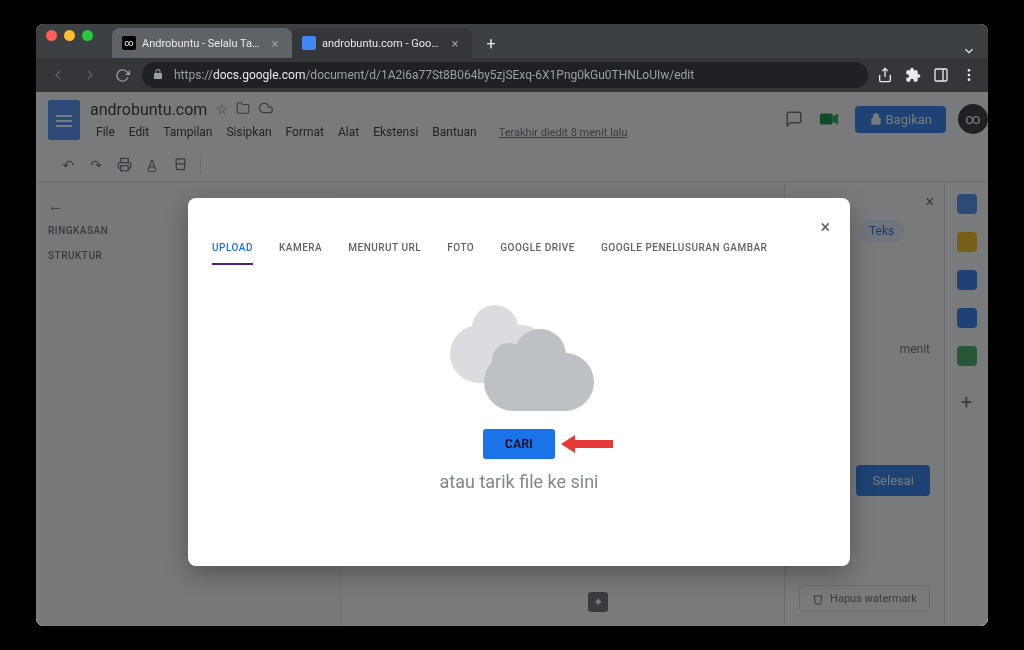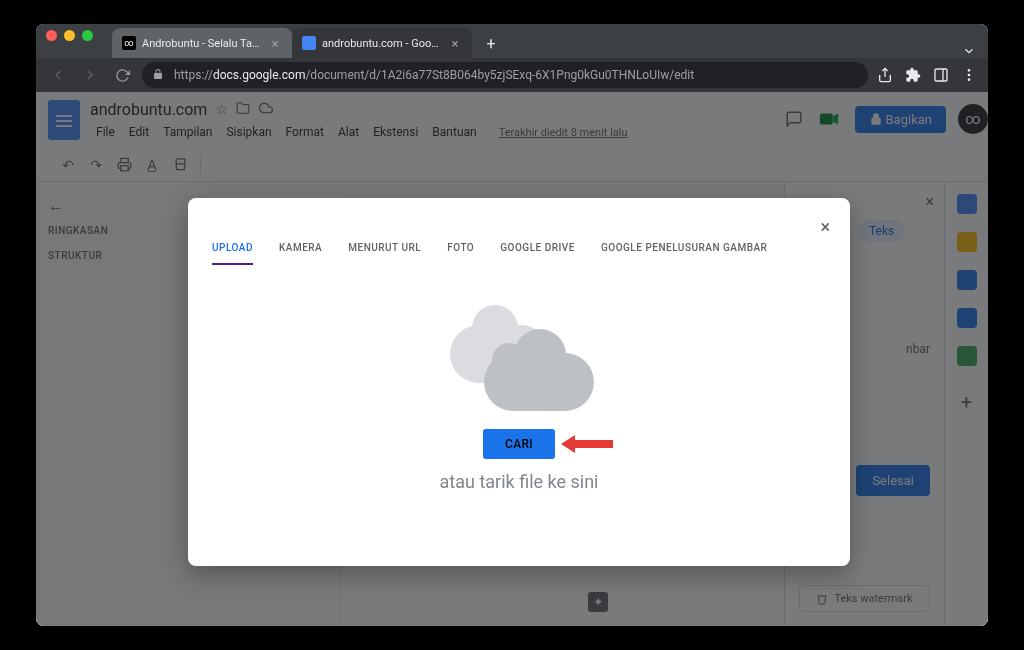--- a/index.html
+++ b/index.html
@@ -274,28 +274,28 @@
       <div class="outline-panel">
         <div class="outline-back">←</div>
         <div class="outline-section">RINGKASAN</div>
         <div class="outline-section">STRUKTUR</div>
       </div>
       <div class="doc-page"></div>
 
       <div class="wm-panel">
         <div class="wm-panel-close">×</div>
         <div class="wm-teks">Teks</div>
-        <div class="wm-gambar-text">nbar</div>
+        <div class="wm-gambar-text">menit</div>
         <div class="selesai-btn">Selesai</div>
         <div class="hapus-link">
           <svg width="12" height="12" viewBox="0 0 24 24" fill="none" stroke="currentColor" stroke-width="2">
               <polyline points="3 6 5 6 21 6"></polyline>
               <path d="M19 6l-1 14a2 2 0 0 1-2 2H8a2 2 0 0 1-2-2L5 6"></path>
             </svg>
-          <span>Teks watermark</span>
+          <span>Hapus watermark</span>
         </div>
       </div>
 
       <div class="right-sidebar">
         <div class="sb-icon sb-cal"></div>
         <div class="sb-icon sb-keep"></div>
         <div class="sb-icon sb-tasks"></div>
         <div class="sb-icon sb-contacts"></div>
         <div class="sb-icon sb-maps"></div>
         <div class="sb-plus">+</div>

